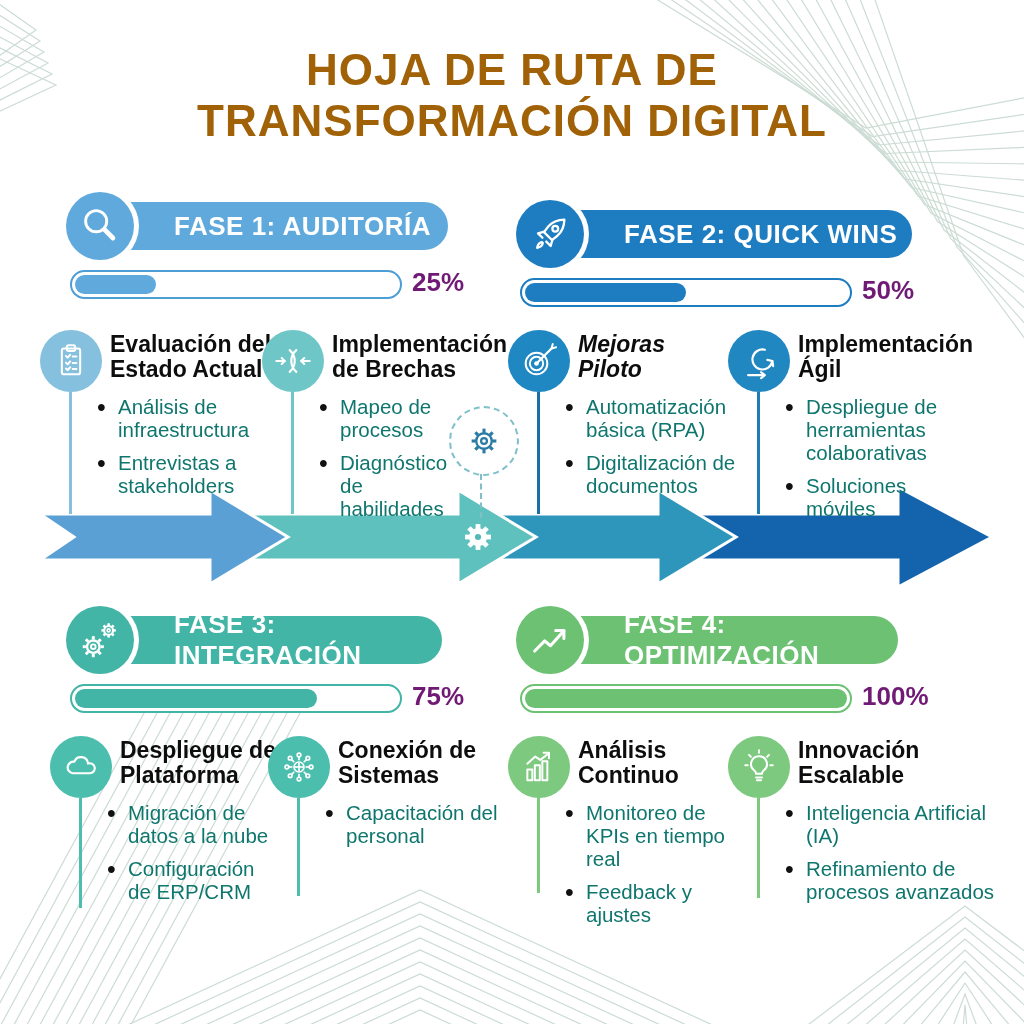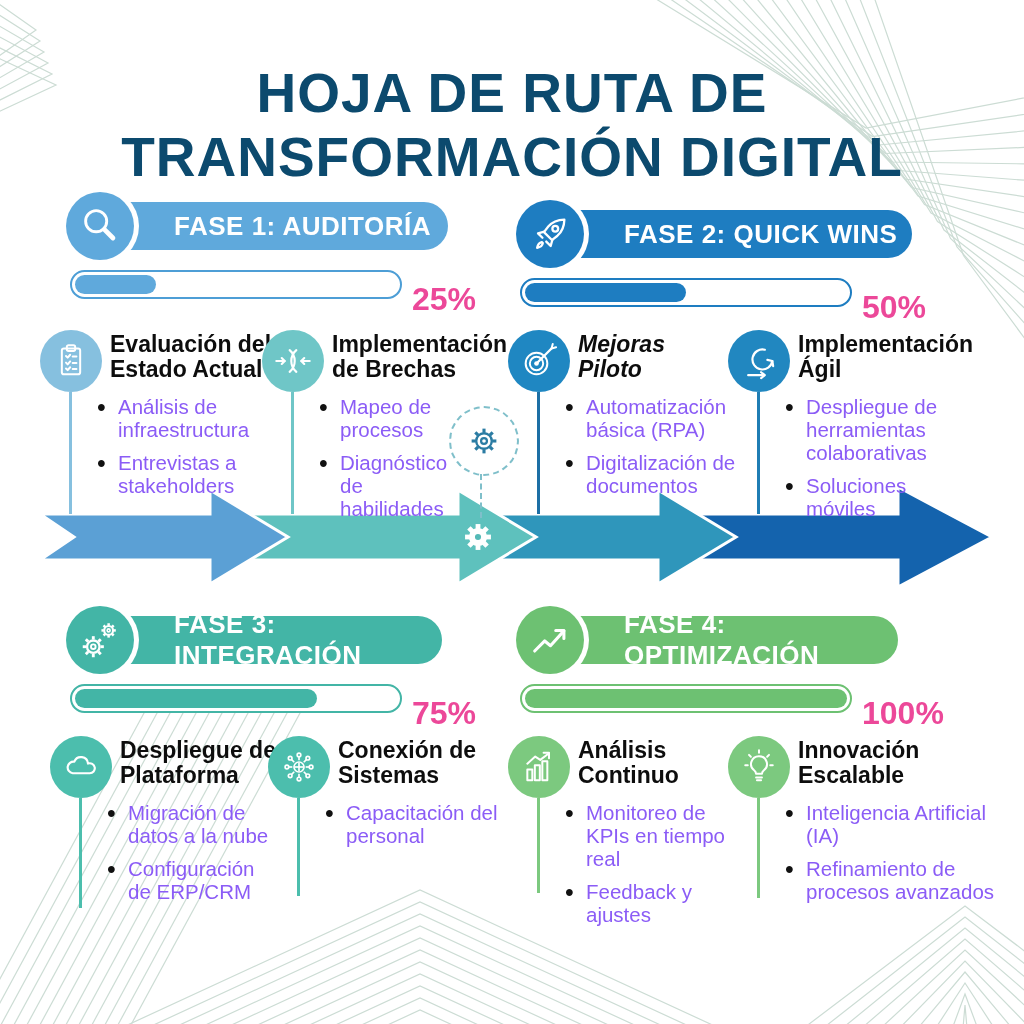--- a/index.html
+++ b/index.html
@@ -3,50 +3,50 @@
 <meta charset="utf-8">
 <style>
   html,body{margin:0;padding:0;background:#e8ecef;}
   #canvas{position:relative;width:1024px;height:1024px;background:#ffffff;overflow:hidden;
           font-family:"Liberation Sans","DejaVu Sans",sans-serif;margin:0 auto;}
   #decor{position:absolute;inset:0;z-index:0;}
   #decor polyline{fill:none;stroke:#ccdcd4;stroke-width:1.2;}
 
   
   .title{position:absolute;left:0;right:0;top:44px;z-index:2;text-align:center;
-         font-size:55px;font-weight:700;letter-spacing:1px;color:#0c4a6e;
-         line-height:1.16;white-space:pre-line;margin-top:18px;}
+         font-size:44px;font-weight:700;letter-spacing:1px;color:#a16207;
+         line-height:1.16;white-space:pre-line;}
 
   
   .phase{position:absolute;height:112px;z-index:3;}
   .p1{left:66px;top:192px;width:382px;--c:#5fa9dc;--b:#4d9ed6;}
   .p2{left:516px;top:200px;width:396px;--c:#1e7dc1;--b:#1e7dc1;}
   .p3{left:66px;top:606px;width:376px;--c:#43b5a6;--b:#43b5a6;}
   .p4{left:516px;top:606px;width:382px;--c:#6dc172;--b:#6dc172;}
   .phase .pill{position:absolute;left:32px;right:0;top:10px;height:48px;border-radius:26px;
                background:var(--c);display:flex;align-items:center;padding-left:76px;
                box-sizing:border-box;color:#fff;font-size:26px;font-weight:700;letter-spacing:.5px;}
   .phase .circ{position:absolute;left:0;top:0;width:68px;height:68px;border-radius:50%;
                background:var(--c);box-shadow:0 0 0 5px #fff;display:flex;align-items:center;
                justify-content:center;z-index:2;color:#fff;}
   .phase .circ svg{width:46px;height:46px;}
   .phase .bar{position:absolute;left:4px;top:78px;width:332px;height:29px;box-sizing:border-box;
               border:2.5px solid var(--b);border-radius:15px;background:#fff;padding:3px;}
   .phase .fill{height:100%;background:var(--c);border-radius:10px;}
-  .phase .pct{position:absolute;left:346px;top:75px;font-size:32px;font-weight:700;color:#ec4899;margin-top:14px;}
+  .phase .pct{position:absolute;left:346px;top:75px;font-size:26px;font-weight:700;color:#701a75;}
 
   
   .item{position:absolute;z-index:3;}
   .item .circ{position:absolute;left:0;top:0;width:62px;height:62px;border-radius:50%;
               display:flex;align-items:center;justify-content:center;color:#fff;}
   .item .circ svg{width:40px;height:40px;}
   .item .ttl{position:absolute;left:70px;top:2px;font-size:23px;font-weight:700;
              color:#0d0d0d;line-height:1.08;}
   .item ul{position:absolute;left:56px;top:66px;list-style:none;margin:0;padding:0;
-           font-size:20.5px;color:#8b5cf6;line-height:1.12;}
+           font-size:20.5px;color:#0f766e;line-height:1.12;}
   .item li{position:relative;padding-left:22px;margin-bottom:10px;}
   .item li::before{content:"\2022";position:absolute;left:1px;top:-3px;font-size:25px;color:#111;}
 
   .i1{left:40px;top:330px;} .i1 .circ{background:#86c0df;} .i1 .ttl{width:175px;} .i1 ul{width:152px;}
   .i2{left:262px;top:330px;}.i2 .circ{background:#6fc6c7;} .i2 .ttl{width:168px;} .i2 ul{width:147px;}
   .i3{left:508px;top:330px;}.i3 .circ{background:#1f87c2;} .i3 .ttl{width:112px;font-style:italic;} .i3 ul{width:172px;}
   .i4{left:728px;top:330px;}.i4 .circ{background:#2187c0;} .i4 .ttl{width:192px;} .i4 ul{width:178px;}
   .j1{left:50px;top:736px;} .j1 .circ{background:#4cbead;} .j1 .ttl{width:168px;} .j1 ul{width:168px;}
   .j2{left:268px;top:736px;}.j2 .circ{background:#4cbead;} .j2 .ttl{width:152px;} .j2 ul{width:200px;}
   .j3{left:508px;top:736px;}.j3 .circ{background:#7cc97f;} .j3 .ttl{width:112px;} .j3 ul{width:188px;}

